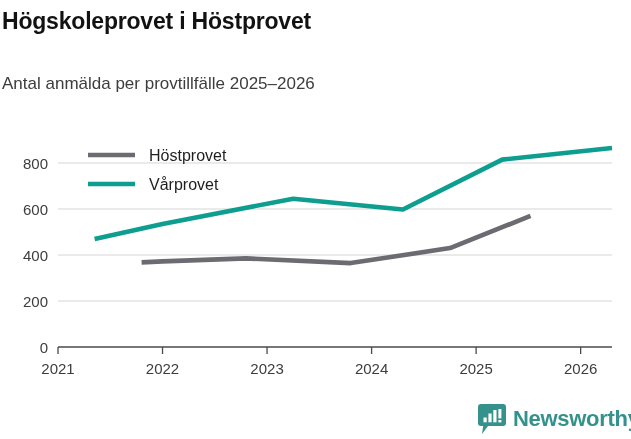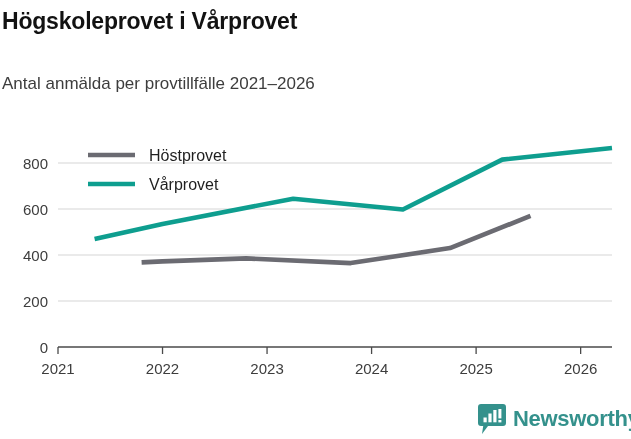--- a/index.html
+++ b/index.html
@@ -98,22 +98,22 @@
     letter-spacing: -0.3px;
     line-height: 1;
     white-space: nowrap;
   }
 </style>
 </head>
 <body>
 
 <div class="page">
 
-  <div id="chart-title">Högskoleprovet i Vårprovet</div>
-  <div id="chart-subtitle">Antal anmälda per provtillfälle 2021–2026</div>
+  <div id="chart-title">Högskoleprovet i Höstprovet</div>
+  <div id="chart-subtitle">Antal anmälda per provtillfälle 2025–2026</div>
 
   <svg id="plot-svg" width="631" height="400">
     <g id="gridlines-group">
         <line x1="58" x2="612" y1="301" y2="301" class="gridline"></line>
         <line x1="58" x2="612" y1="255" y2="255" class="gridline"></line>
         <line x1="58" x2="612" y1="209" y2="209" class="gridline"></line>
         <line x1="58" x2="612" y1="163" y2="163" class="gridline"></line>
       </g>
     <g id="ylabels-group">
         <text x="48" y="352.5" class="tick-label y-tick-label">0</text>

